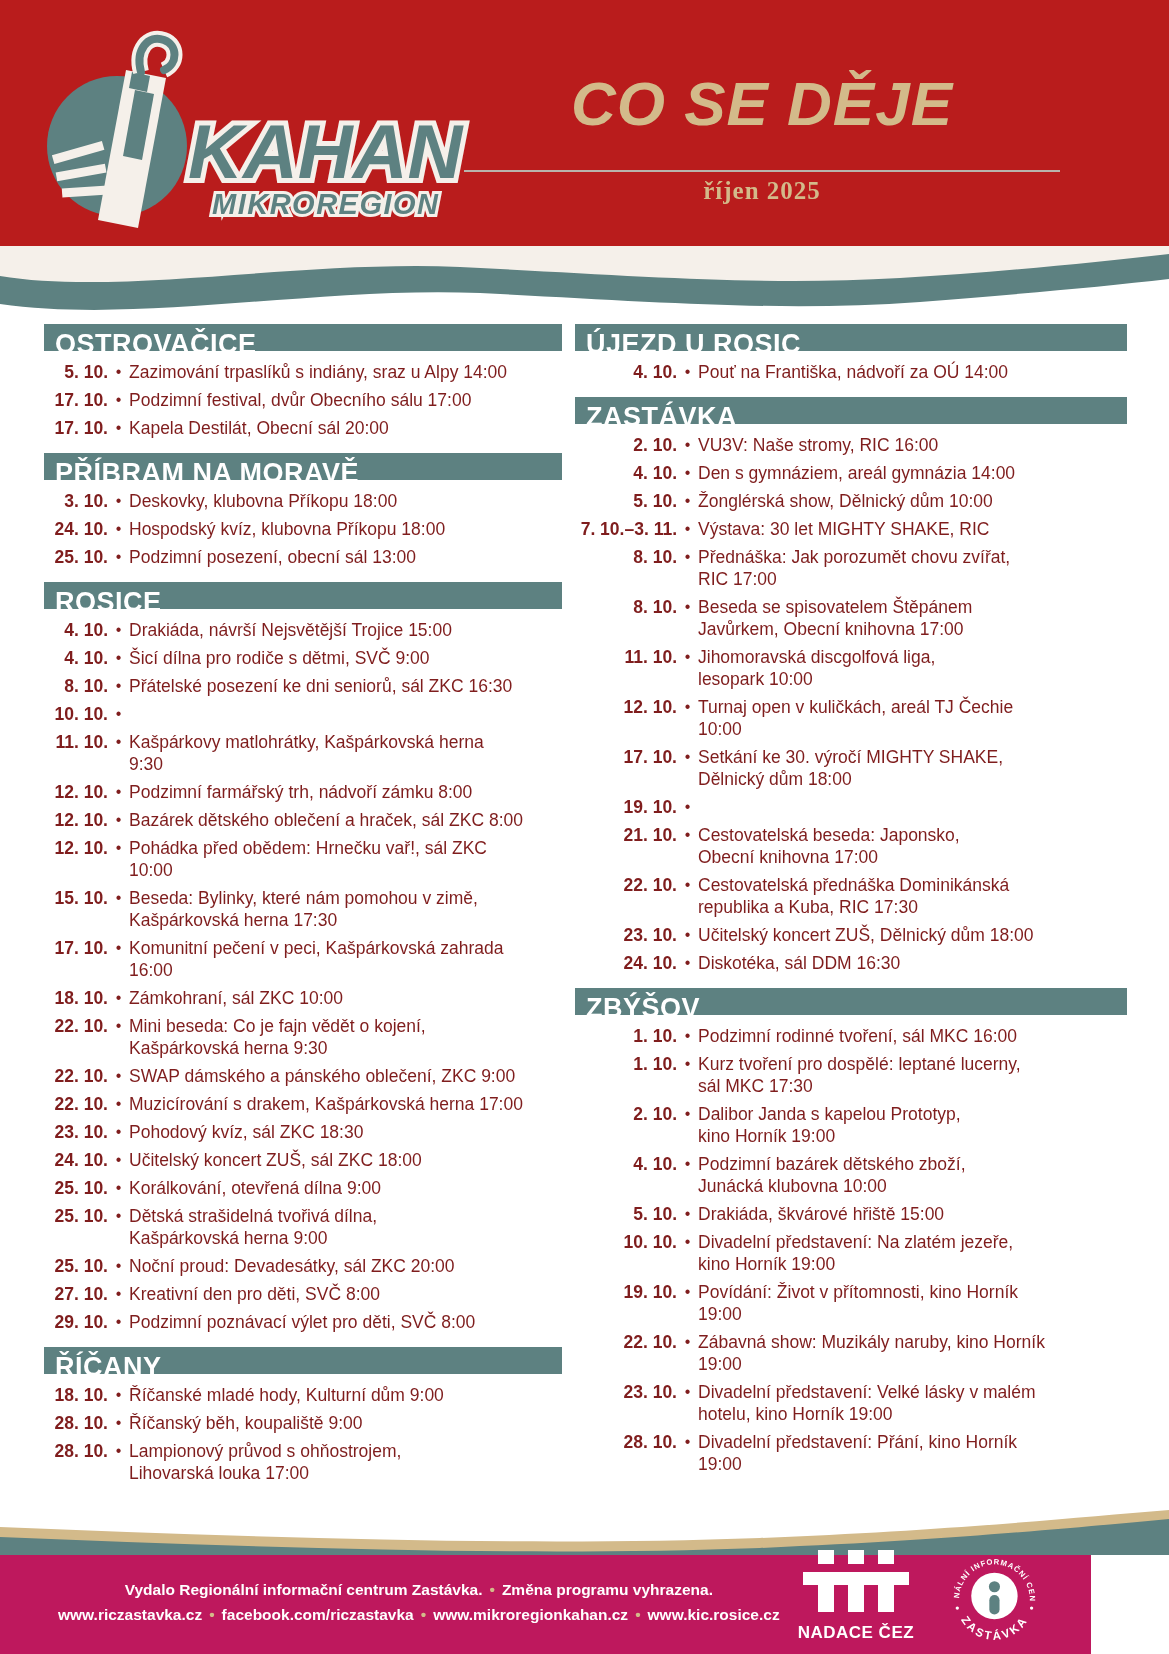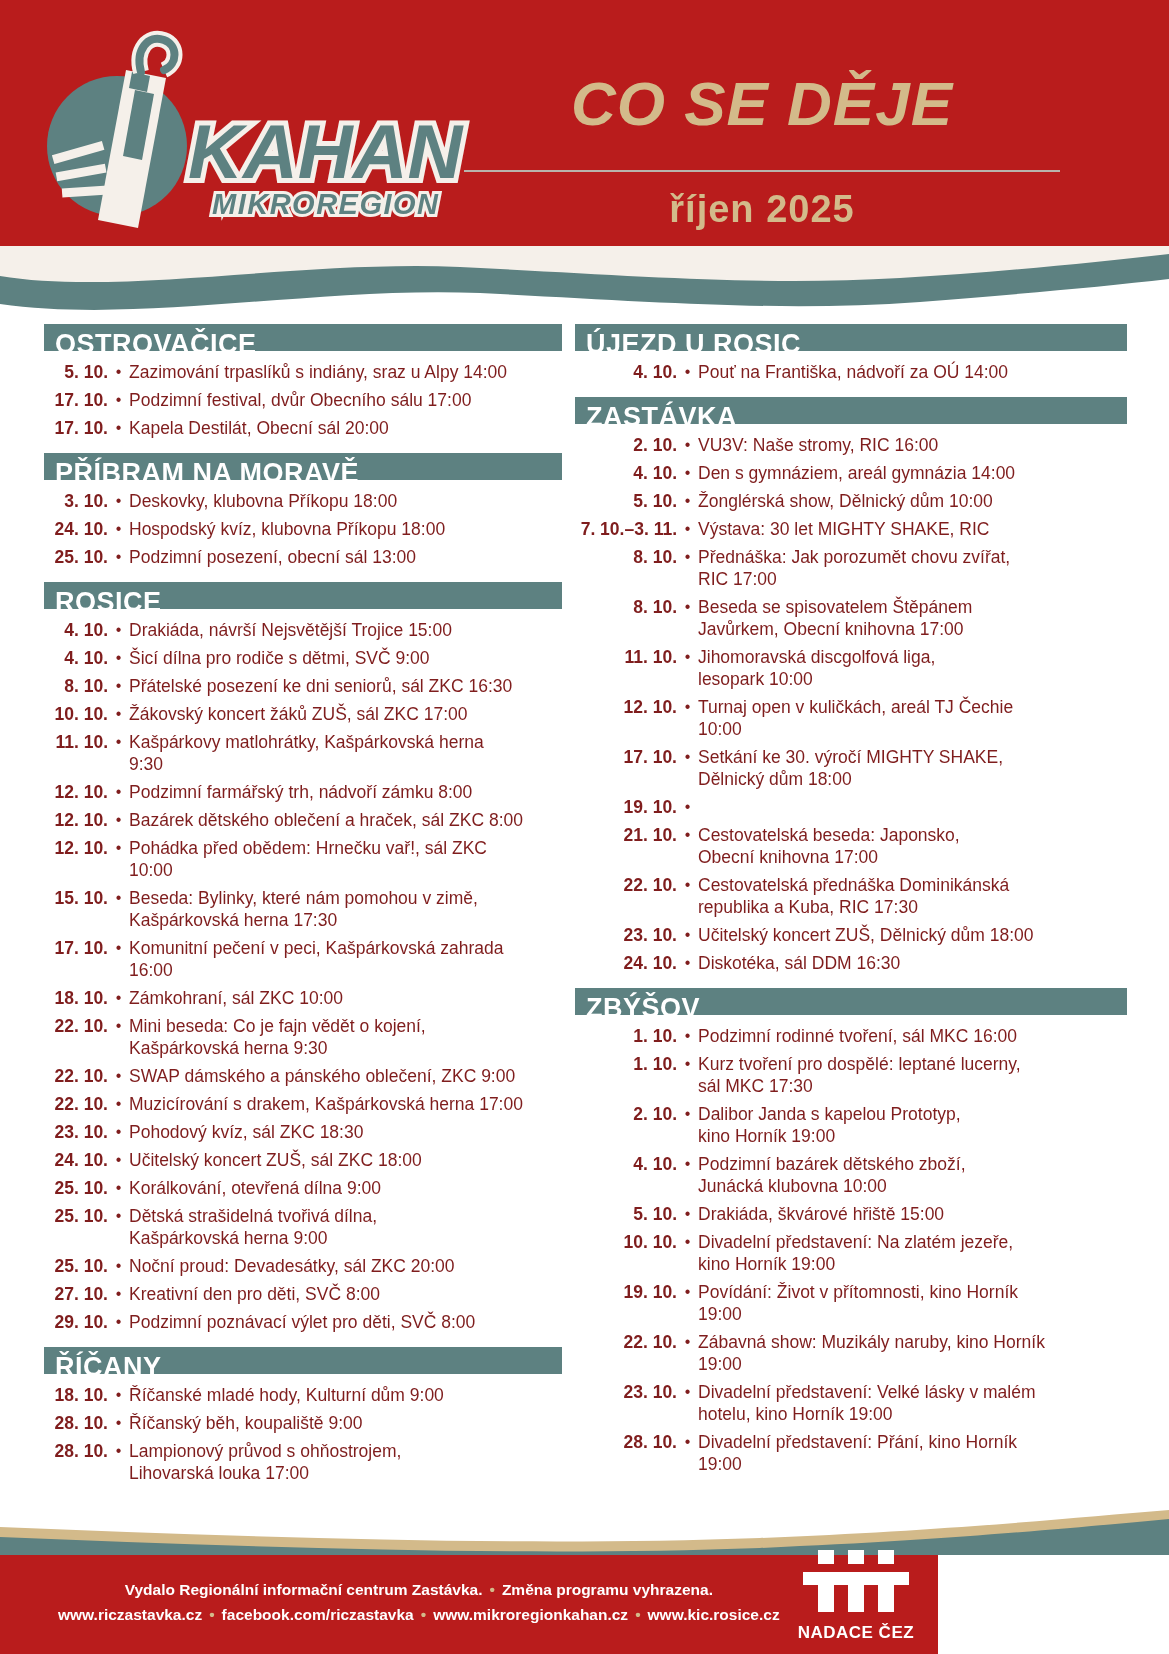--- a/index.html
+++ b/index.html
@@ -5,37 +5,37 @@
   html,body{margin:0;padding:0;}
   body{font-family:"Liberation Sans","DejaVu Sans",sans-serif;background:#fff;}
   .page{position:relative;width:1169px;height:1654px;background:#ffffff;overflow:hidden;}
 
   
   .header-band{position:absolute;top:0;left:0;width:1169px;height:246px;background:#b91c1c;}
   .logo-svg{position:absolute;left:40px;top:28px;}
   .header-right{position:absolute;left:462px;top:52px;width:600px;text-align:center;}
   .page-title{font-size:62px;font-weight:bold;font-style:italic;color:#d3ba8a;letter-spacing:1px;line-height:104px;white-space:nowrap;}
   .title-divider{height:2px;background:#b9b3ab;margin:14px 2px 0 2px;}
-  .page-subtitle{font-size:38px;font-weight:bold;color:#d3ba8a;margin-top:16px;letter-spacing:1px;}
+  .page-subtitle{font-size:25px;font-weight:bold;color:#d3ba8a;margin-top:5px;letter-spacing:1px;font-family:Liberation Serif, serif;}
   .wave-top{position:absolute;top:246px;left:0;width:1169px;height:78px;display:block;}
 
   
   .columns{position:absolute;top:324px;left:44px;width:1083px;display:grid;grid-template-columns:518px 552px;column-gap:13px;}
   .section{margin-bottom:14px;}
   .section-bar{margin:0 0 10px 0;background:#5d8181;color:#fff;font-size:27px;font-weight:bold;letter-spacing:.5px;height:27px;line-height:41px;padding-left:11px;}
   .event{display:grid;grid-template-columns:var(--datew) 21px 1fr;margin-bottom:6px;font-size:17.5px;line-height:22px;color:#7f1d1d;}
   .col-left{--datew:64px;}
   .col-right{--datew:102px;}
   .event .date{font-weight:bold;text-align:right;white-space:nowrap;}
   .event .bullet{text-align:center;font-size:16px;}
   .event .etext{white-space:pre-line;}
 
   
   .wave-bottom{position:absolute;top:1505px;left:0;width:1169px;height:50px;display:block;}
-  .footer-body{position:absolute;top:1555px;left:0;width:938px;height:99px;background:#b91c1c;}
+  .footer-body{position:absolute;top:1555px;left:0;width:1091px;height:99px;background:#be185d;}
   .footer-content{display:flex;align-items:center;height:100%;padding:0 50px 0 58px;box-sizing:border-box;}
   .footer-text{flex:1;text-align:center;color:#fff;font-weight:bold;font-size:15.5px;line-height:25px;margin-top:-6px;}
   .footer-text .sep{color:#d3ba8a;padding:0 7px;}
   .nadace{width:128px;text-align:center;margin:-16px 34px 0 18px;}
   .nadace-label{color:#fff;font-weight:bold;font-size:17px;margin-top:7px;letter-spacing:.5px;white-space:nowrap;}
   .stamp-svg{margin-top:-18px;}
 </style>
 </head>
 <body>
 
@@ -125,21 +125,20 @@
             <span class="etext">Šicí dílna pro rodiče s dětmi, SVČ 9:00</span>
           </div>
           <div class="event">
             <span class="date">8. 10.</span>
             <span class="bullet">•</span>
             <span class="etext">Přátelské posezení ke dni seniorů, sál ZKC 16:30</span>
           </div>
           <div class="event">
             <span class="date">10. 10.</span>
             <span class="bullet">•</span>
-            <span class="etext">Žákovský koncert žáků ZUŠ, sál ZKC 17:00</span>
           </div>
           <div class="event">
             <span class="date">11. 10.</span>
             <span class="bullet">•</span>
             <span class="etext">Kašpárkovy matlohrátky, Kašpárkovská herna
 9:30</span>
           </div>
           <div class="event">
             <span class="date">12. 10.</span>
             <span class="bullet">•</span>

